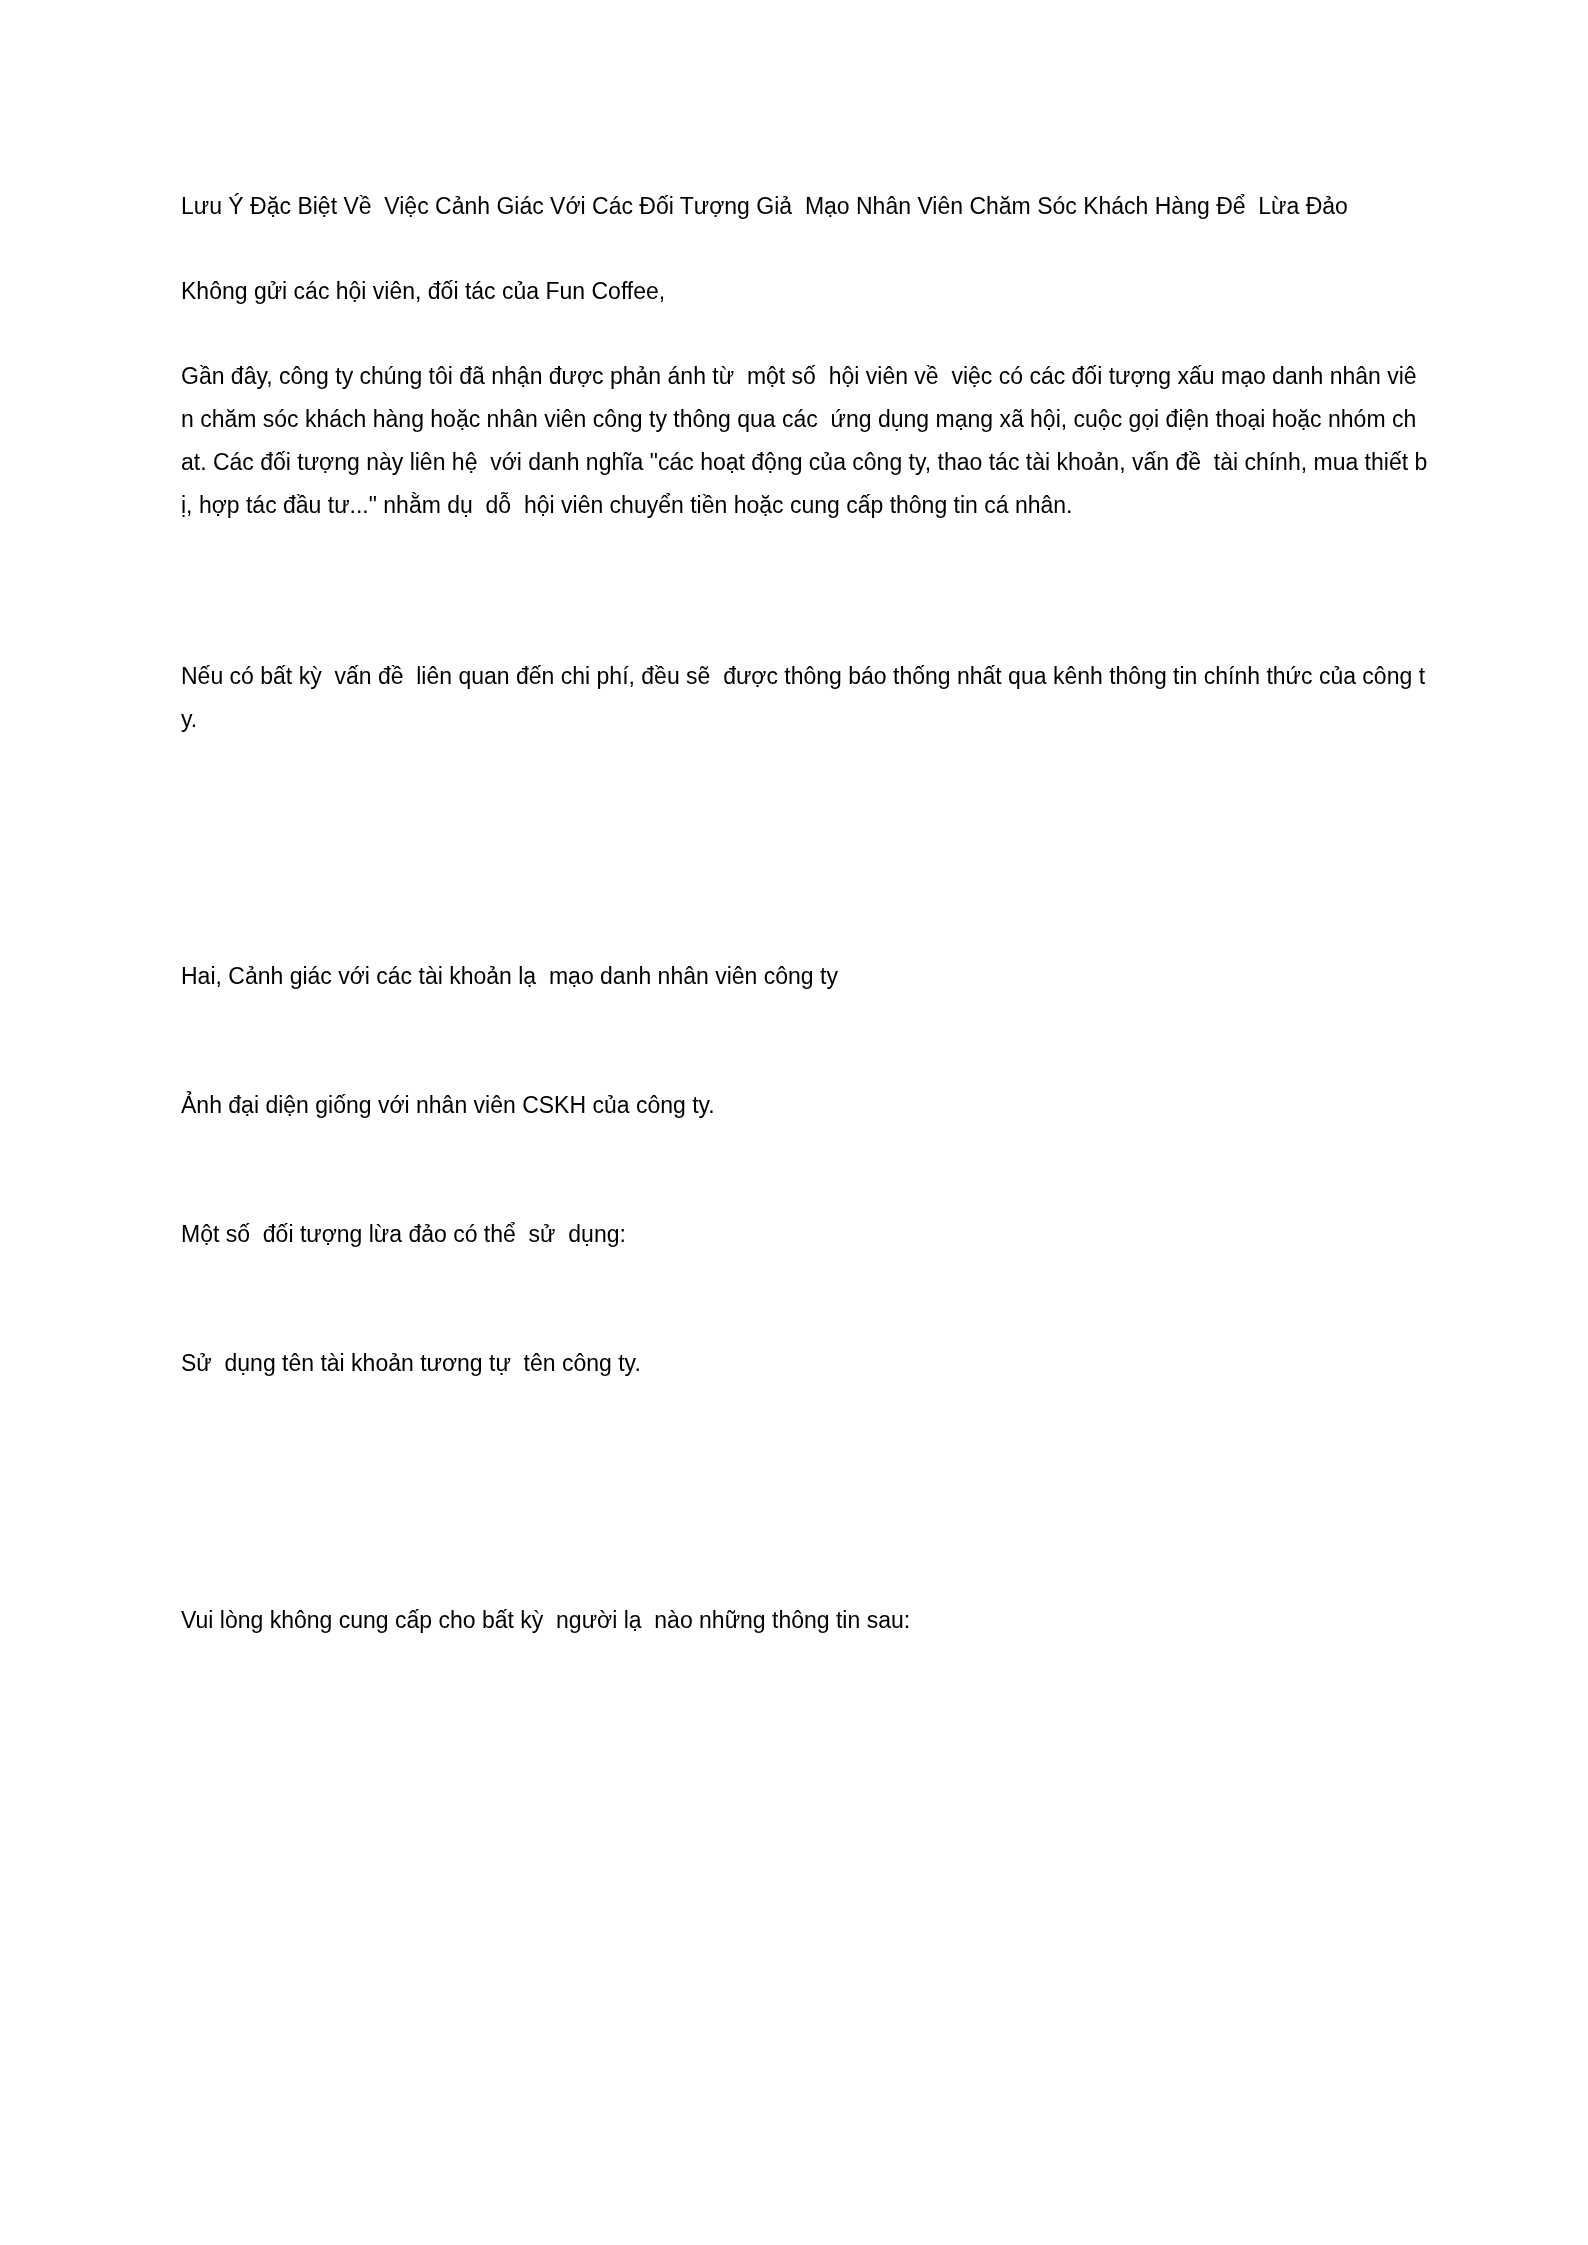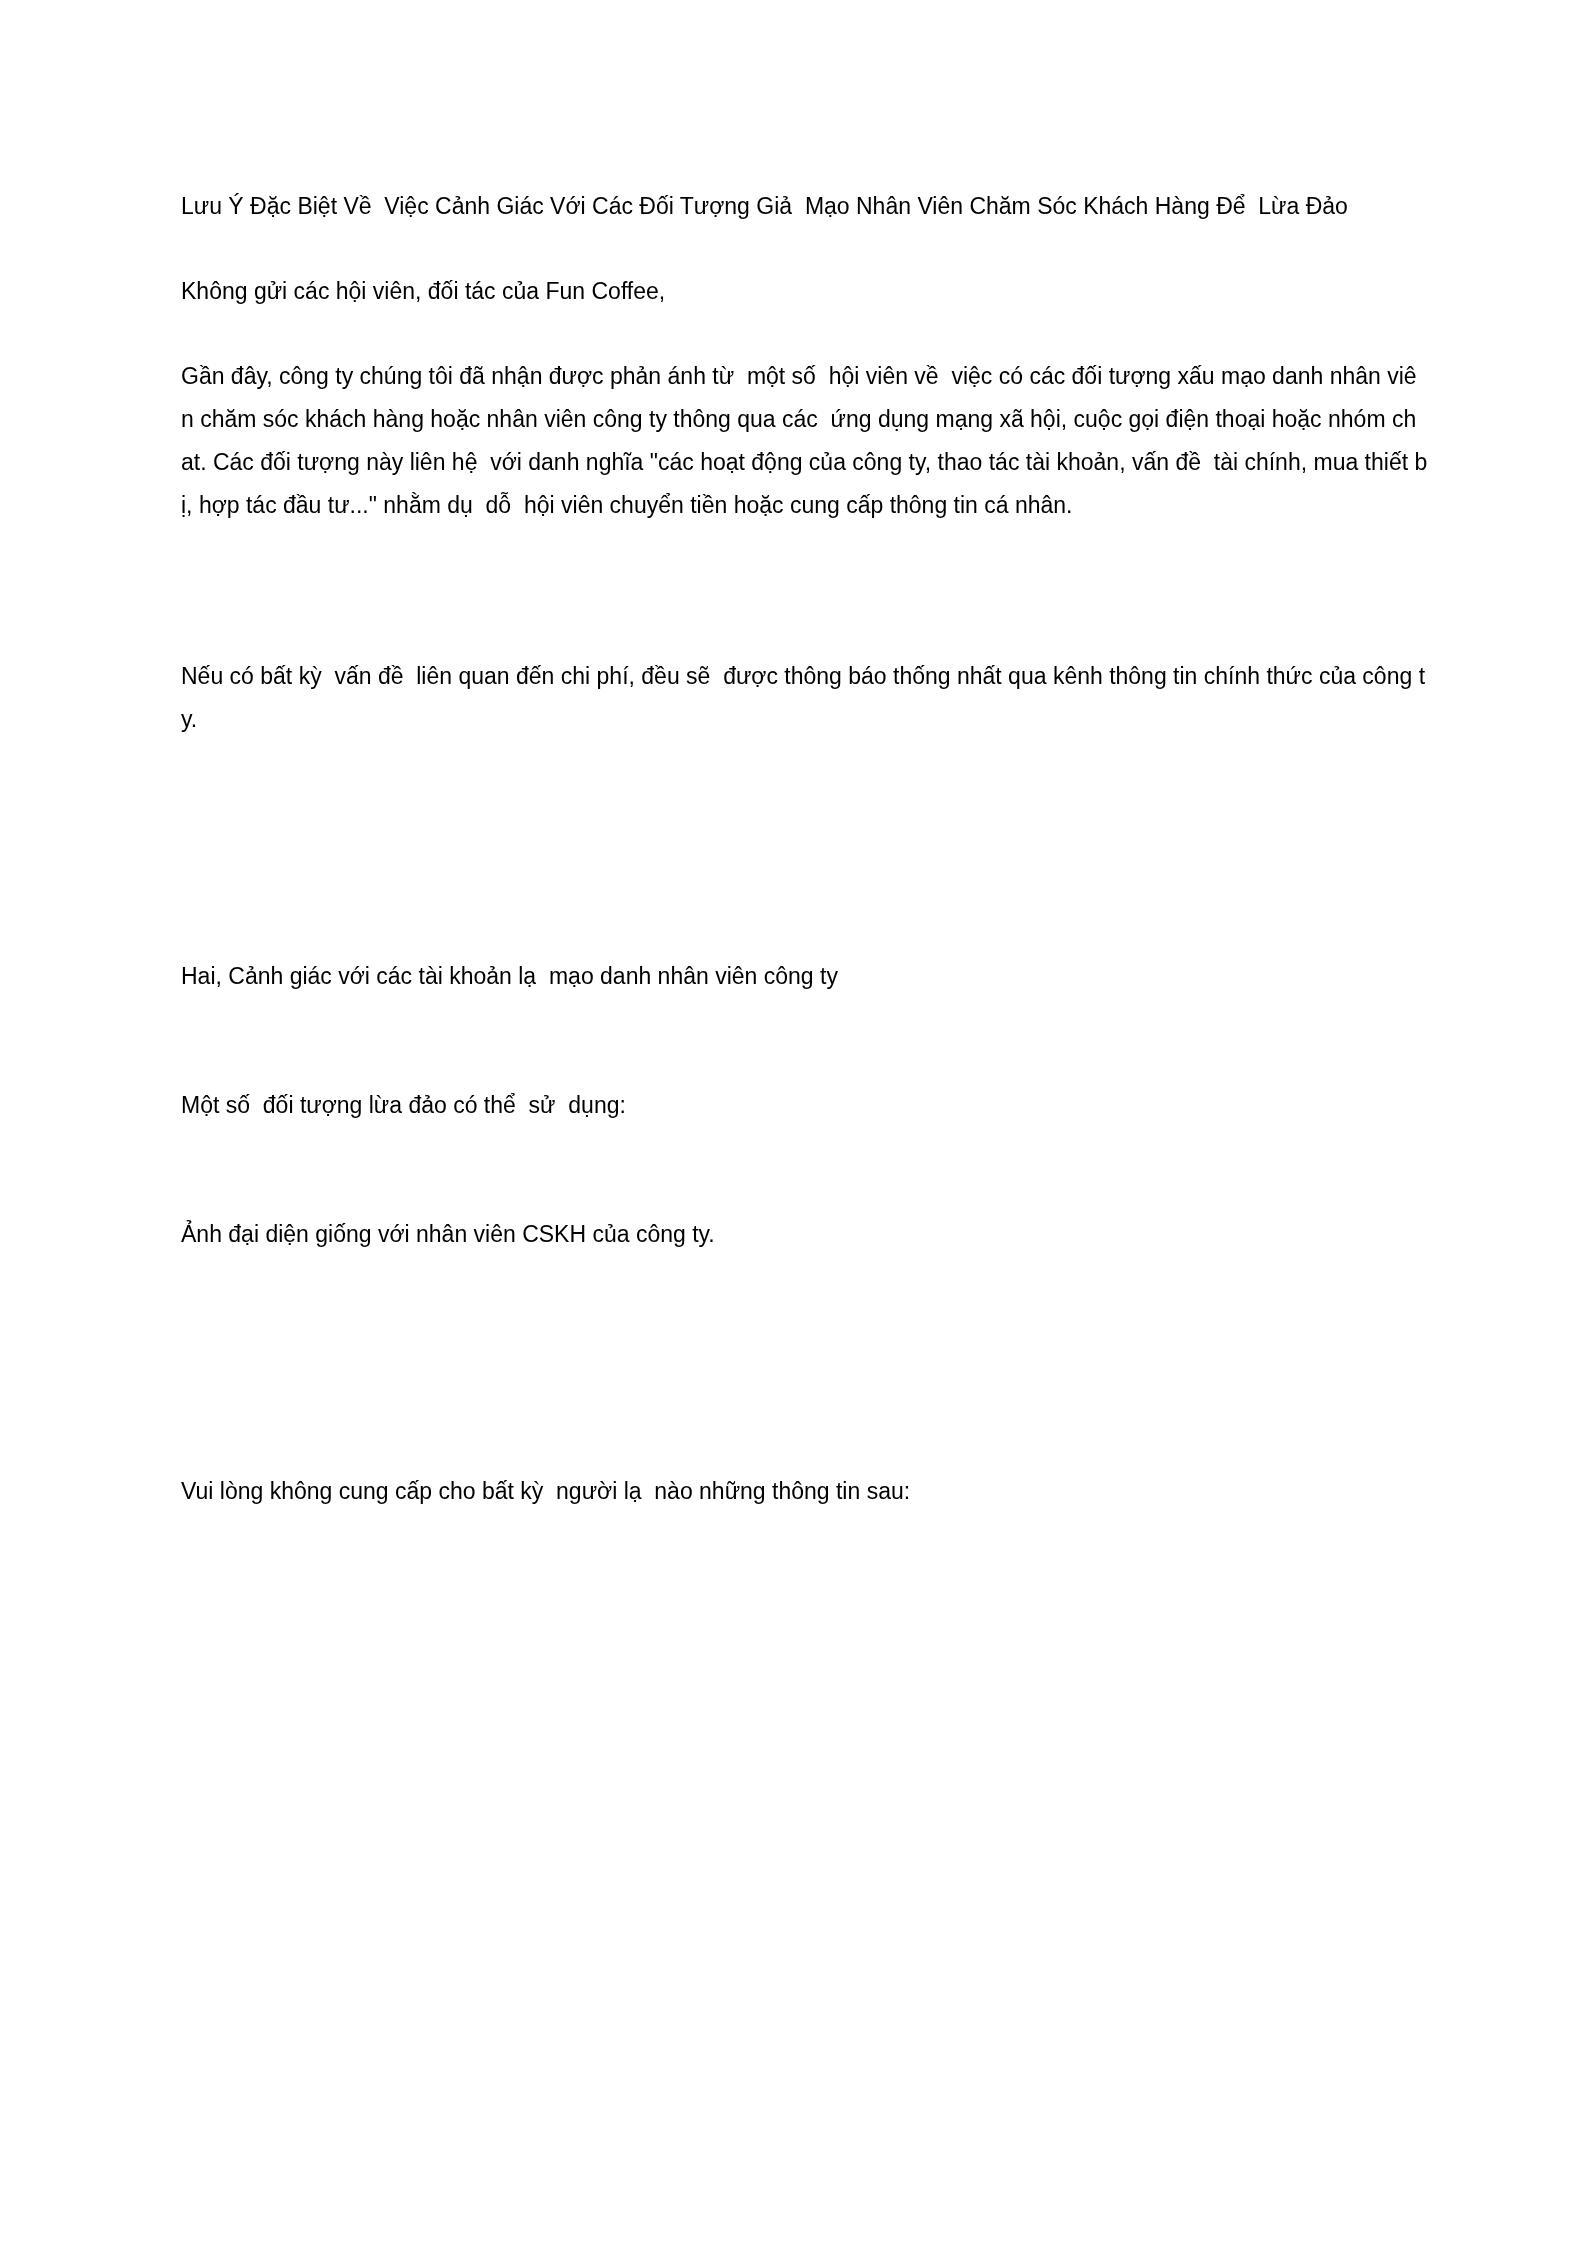--- a/index.html
+++ b/index.html
@@ -47,22 +47,23 @@
 
   <p class="para">Gần đây, công ty chúng tôi đã nhận được phản ánh từ  một số  hội viên về  việc có các đối tượng xấu mạo danh nhân viên chăm sóc khách hàng hoặc nhân viên công ty thông qua các  ứng dụng mạng xã hội, cuộc gọi điện thoại hoặc nhóm chat. Các đối tượng này liên hệ  với danh nghĩa "các hoạt động của công ty, thao tác tài khoản, vấn đề  tài chính, mua thiết bị, hợp tác đầu tư..." nhằm dụ  dỗ  hội viên chuyển tiền hoặc cung cấp thông tin cá nhân.</p>
 
 
   <div class="para">
     <div class="line">Nếu có bất kỳ  vấn đề  liên quan đến chi phí, đều sẽ  được thông báo thống nhất qua kênh thông tin chính thức của công ty.</div>
   </div>
 
   <div class="para">
     <div class="line">Hai, Cảnh giác với các tài khoản lạ  mạo danh nhân viên công ty</div>
+    <div class="line">Ảnh đại diện giống với nhân viên CSKH của công ty.</div>
     <div class="line">Một số  đối tượng lừa đảo có thể  sử  dụng:</div>
-    <div class="line">Ảnh đại diện giống với nhân viên CSKH của công ty.</div>
+    <div class="line">Sử  dụng tên tài khoản tương tự  tên công ty.</div>
   </div>
 
   <div class="para">
     <div class="line">Vui lòng không cung cấp cho bất kỳ  người lạ  nào những thông tin sau:</div>
     
     
     
     
     
     

